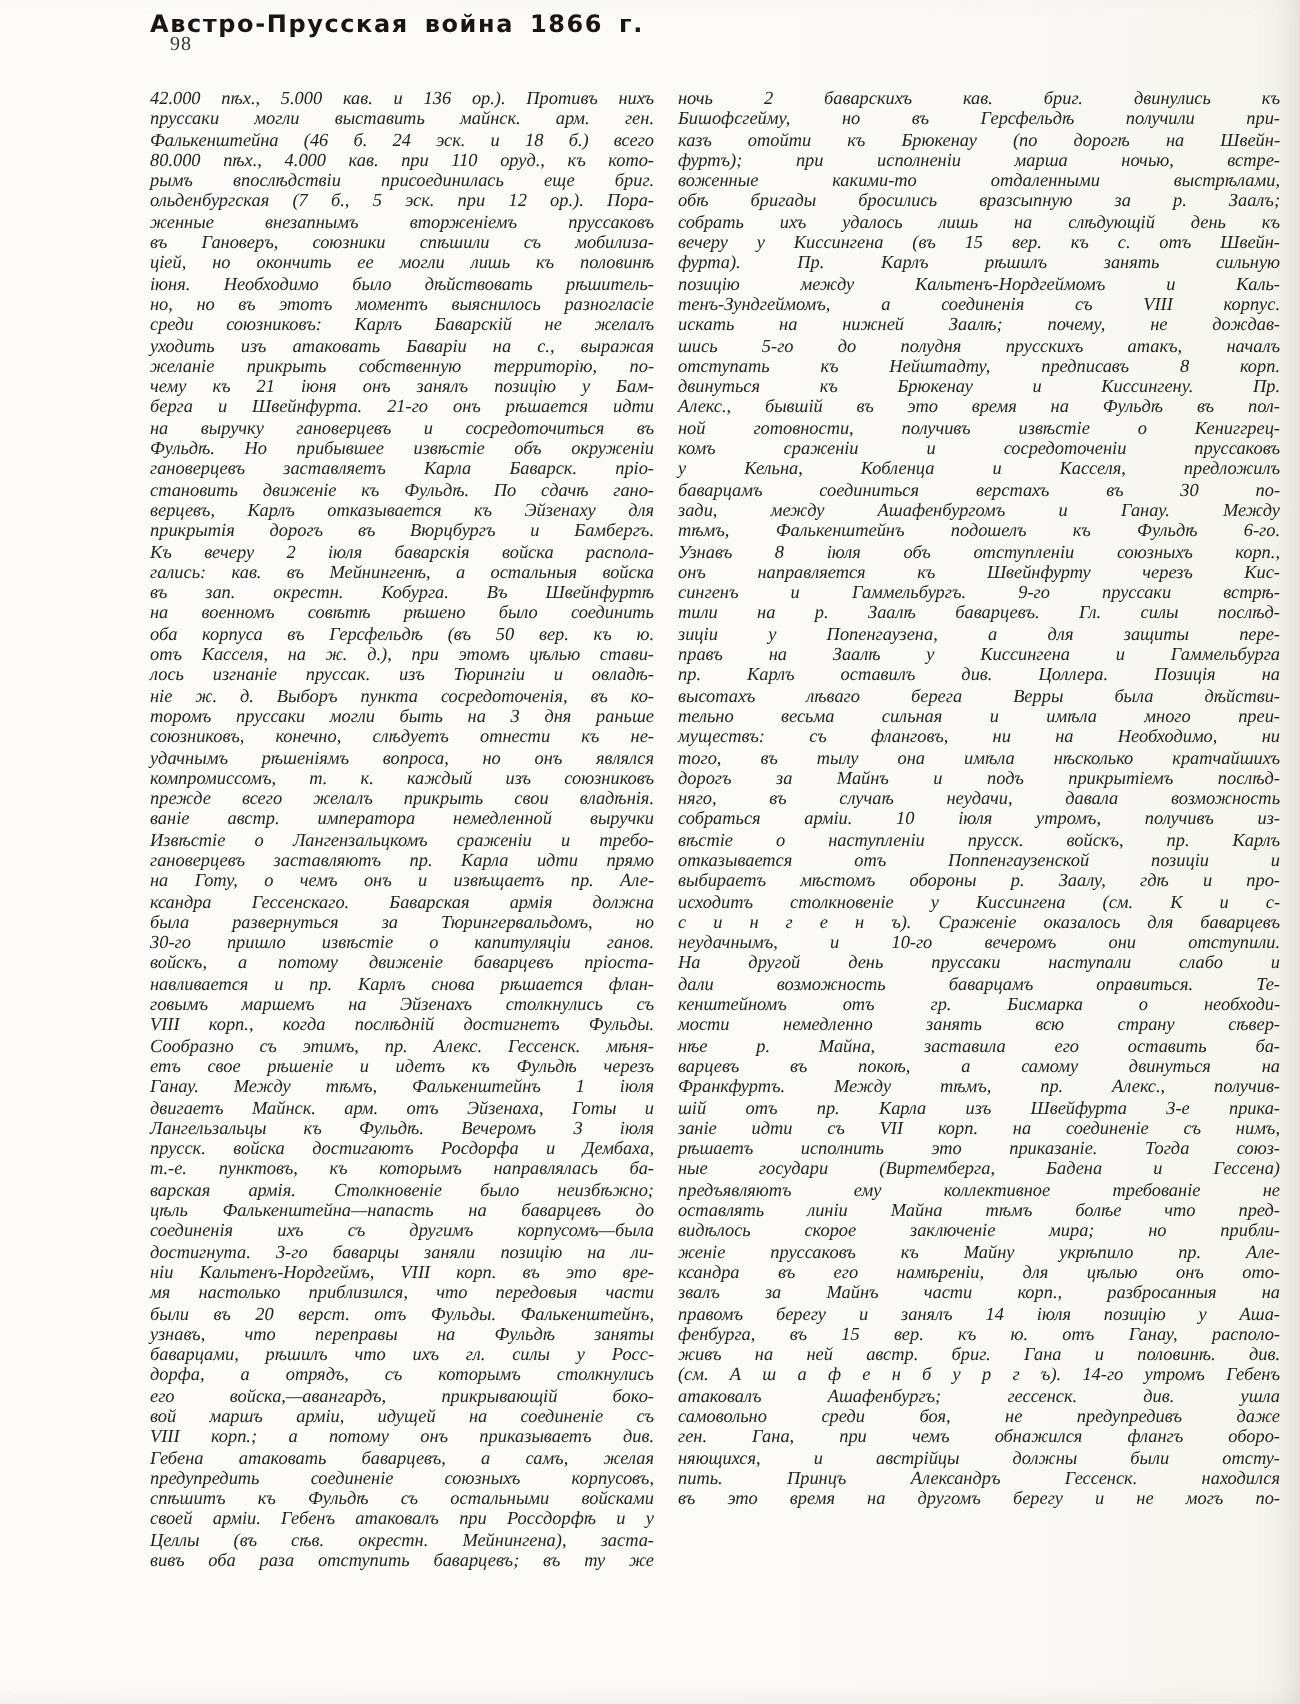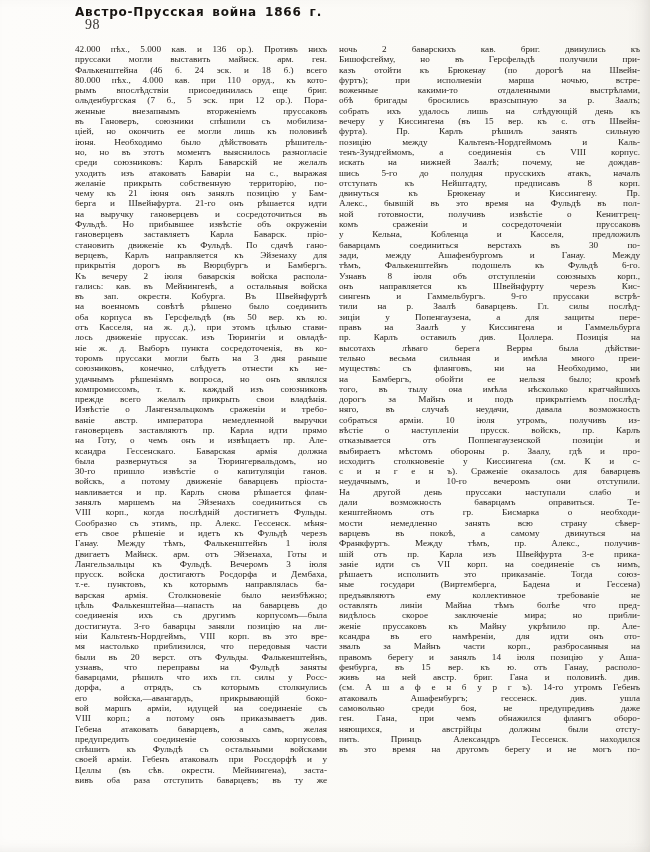--- a/index.html
+++ b/index.html
@@ -12,21 +12,21 @@
     position: relative;
     overflow: hidden;
     background: linear-gradient(90deg, #fdfcfa 0%, #fbfaf6 70%, #f7f5f0 100%);
     font-family: "Liberation Serif", serif;
     color: #25221e;
   }
   .page-number {
     position: absolute;
     top: 17px;
     left: 85px;
-    font-size: 14px;
+    font-size: 10px;
     letter-spacing: 0.5px;
     color: #3a3733;
   }
   .header-title {
     position: absolute;
     top: 5px;
     left: 75px;
     width: 565px;
     text-align: left;
     font-family: "DejaVu Sans", sans-serif;
@@ -39,20 +39,21 @@
   .text-block {
     position: absolute;
     top: 44px;
     left: 75px;
     width: 565px;
     display: flex;
     gap: 12px;
   }
   .col {
     flex: 0 0 auto;
+    font-style: italic;
   }
   .col-left  { width: 252px; }
   .col-right { width: 301px; }
   .line {
     height: 10.3px;
     line-height: 10.3px;
     font-size: 9.2px;
     white-space: nowrap;
     text-align: justify;
     text-align-last: justify;
@@ -90,45 +91,45 @@
       <div class="line">но, но въ этотъ моментъ выяснилось разногласіе</div>
       <div class="line">среди союзниковъ: Карлъ Баварскій не желалъ</div>
       <div class="line">уходить изъ атаковать Баваріи на с., выражая</div>
       <div class="line">желаніе прикрыть собственную территорію, по-</div>
       <div class="line">чему къ 21 іюня онъ занялъ позицію у Бам-</div>
       <div class="line">берга и Швейнфурта. 21-го онъ рѣшается идти</div>
       <div class="line">на выручку гановерцевъ и сосредоточиться въ</div>
       <div class="line">Фульдѣ. Но прибывшее извѣстіе объ окруженіи</div>
       <div class="line">гановерцевъ заставляетъ Карла Баварск. пріо-</div>
       <div class="line">становить движеніе къ Фульдѣ. По сдачѣ гано-</div>
-      <div class="line">верцевъ, Карлъ направляется къ Эйзенаху для</div>
+      <div class="line">верцевъ, Карлъ отказывается къ Эйзенаху для</div>
       <div class="line">прикрытія дорогъ въ Вюрцбургъ и Бамбергъ.</div>
       <div class="line">Къ вечеру 2 іюля баварскія войска распола-</div>
       <div class="line">гались: кав. въ Мейнингенѣ, а остальныя войска</div>
       <div class="line">въ зап. окрестн. Кобурга. Въ Швейнфуртѣ</div>
       <div class="line">на военномъ совѣтѣ рѣшено было соединить</div>
       <div class="line">оба корпуса въ Герсфельдѣ (въ 50 вер. къ ю.</div>
       <div class="line">отъ Касселя, на ж. д.), при этомъ цѣлью стави-</div>
-      <div class="line">лось движеніе пруссак. изъ Тюрингіи и овладѣ-</div>
+      <div class="line">лось изгнаніе пруссак. изъ Тюрингіи и овладѣ-</div>
       <div class="line">ніе ж. д. Выборъ пункта сосредоточенія, въ ко-</div>
       <div class="line">торомъ пруссаки могли быть на 3 дня раньше</div>
       <div class="line">союзниковъ, конечно, слѣдуетъ отнести къ не-</div>
       <div class="line">удачнымъ рѣшеніямъ вопроса, но онъ являлся</div>
       <div class="line">компромиссомъ, т. к. каждый изъ союзниковъ</div>
       <div class="line">прежде всего желалъ прикрыть свои владѣнія.</div>
+      <div class="line">ваніе австр. императора немедленной выручки</div>
       <div class="line">Извѣстіе о Лангензальцкомъ сраженіи и требо-</div>
-      <div class="line">ваніе австр. императора немедленной выручки</div>
       <div class="line">гановерцевъ заставляютъ пр. Карла идти прямо</div>
       <div class="line">на Готу, о чемъ онъ и извѣщаетъ пр. Але-</div>
       <div class="line">ксандра Гессенскаго. Баварская армія должна</div>
       <div class="line">была развернуться за Тюрингервальдомъ, но</div>
       <div class="line">30-го пришло извѣстіе о капитуляціи ганов.</div>
       <div class="line">войскъ, а потому движеніе баварцевъ пріоста-</div>
       <div class="line">навливается и пр. Карлъ снова рѣшается флан-</div>
-      <div class="line">занялъ маршемъ на Эйзенахъ соединиться съ</div>
+      <div class="line">говымъ маршемъ на Эйзенахъ столкнулись съ</div>
       <div class="line">VIII корп., когда послѣдній достигнетъ Фульды.</div>
       <div class="line">Сообразно съ этимъ, пр. Алекс. Гессенск. мѣня-</div>
       <div class="line">етъ свое рѣшеніе и идетъ къ Фульдѣ черезъ</div>
       <div class="line">Ганау. Между тѣмъ, Фалькенштейнъ 1 іюля</div>
       <div class="line">двигаетъ Майнск. арм. отъ Эйзенаха, Готы и</div>
       <div class="line">Лангельзальцы къ Фульдѣ. Вечеромъ 3 іюля</div>
       <div class="line">прусск. войска достигаютъ Росдорфа и Дембаха,</div>
       <div class="line">т.-е. пунктовъ, къ которымъ направлялась ба-</div>
       <div class="line">варская армія. Столкновеніе было неизбѣжно;</div>
       <div class="line">цѣль Фалькенштейна—напасть на баварцевъ до</div>
@@ -176,46 +177,46 @@
       <div class="line">Узнавъ 8 іюля объ отступленіи союзныхъ корп.,</div>
       <div class="line">онъ направляется къ Швейнфурту черезъ Кис-</div>
       <div class="line">сингенъ и Гаммельбургъ. 9-го пруссаки встрѣ-</div>
       <div class="line">тили на р. Заалѣ баварцевъ. Гл. силы послѣд-</div>
       <div class="line">зиціи у Попенгаузена, а для защиты пере-</div>
       <div class="line">правъ на Заалѣ у Киссингена и Гаммельбурга</div>
       <div class="line">пр. Карлъ оставилъ див. Цоллера. Позиція на</div>
       <div class="line">высотахъ лѣваго берега Верры была дѣйстви-</div>
       <div class="line">тельно весьма сильная и имѣла много преи-</div>
       <div class="line">муществъ: съ фланговъ, ни на Необходимо, ни</div>
-      <div class="line">на Бамбергъ, обойти ее нельзя было; кромѣ</div>
       <div class="line">того, въ тылу она имѣла нѣсколько кратчайшихъ</div>
       <div class="line">дорогъ за Майнъ и подъ прикрытіемъ послѣд-</div>
       <div class="line">няго, въ случаѣ неудачи, давала возможность</div>
       <div class="line">собраться арміи. 10 іюля утромъ, получивъ из-</div>
       <div class="line">вѣстіе о наступленіи прусск. войскъ, пр. Карлъ</div>
       <div class="line">отказывается отъ Поппенгаузенской позиціи и</div>
       <div class="line">выбираетъ мѣстомъ обороны р. Заалу, гдѣ и про-</div>
       <div class="line">исходитъ столкновеніе у Киссингена (см. К и с-</div>
       <div class="line">с и н г е н ъ). Сраженіе оказалось для баварцевъ</div>
       <div class="line">неудачнымъ, и 10-го вечеромъ они отступили.</div>
       <div class="line">На другой день пруссаки наступали слабо и</div>
       <div class="line">дали возможность баварцамъ оправиться. Те-</div>
       <div class="line">кенштейномъ отъ гр. Бисмарка о необходи-</div>
       <div class="line">мости немедленно занять всю страну сѣвер-</div>
+      <div class="line">нѣе р. Майна, заставила его оставить ба-</div>
       <div class="line">варцевъ въ покоѣ, а самому двинуться на</div>
       <div class="line">Франкфуртъ. Между тѣмъ, пр. Алекс., получив-</div>
       <div class="line">шій отъ пр. Карла изъ Швейфурта 3-е прика-</div>
       <div class="line">заніе идти съ VII корп. на соединеніе съ нимъ,</div>
       <div class="line">рѣшаетъ исполнить это приказаніе. Тогда союз-</div>
       <div class="line">ные государи (Виртемберга, Бадена и Гессена)</div>
       <div class="line">предъявляютъ ему коллективное требованіе не</div>
       <div class="line">оставлять линіи Майна тѣмъ болѣе что пред-</div>
       <div class="line">видѣлось скорое заключеніе мира; но прибли-</div>
       <div class="line">женіе пруссаковъ къ Майну укрѣпило пр. Але-</div>
-      <div class="line">ксандра въ его намѣреніи, для идти онъ ото-</div>
+      <div class="line">ксандра въ его намѣреніи, для цѣлью онъ ото-</div>
       <div class="line">звалъ за Майнъ части корп., разбросанныя на</div>
       <div class="line">правомъ берегу и занялъ 14 іюля позицію у Аша-</div>
       <div class="line">фенбурга, въ 15 вер. къ ю. отъ Ганау, располо-</div>
       <div class="line">живъ на ней австр. бриг. Гана и половинѣ. див.</div>
       <div class="line">(см. А ш а ф е н б у р г ъ). 14-го утромъ Гебенъ</div>
       <div class="line">атаковалъ Ашафенбургъ; гессенск. див. ушла</div>
       <div class="line">самовольно среди боя, не предупредивъ даже</div>
       <div class="line">ген. Гана, при чемъ обнажился флангъ оборо-</div>
       <div class="line">няющихся, и австрійцы должны были отсту-</div>
       <div class="line">пить. Принцъ Александръ Гессенск. находился</div>

